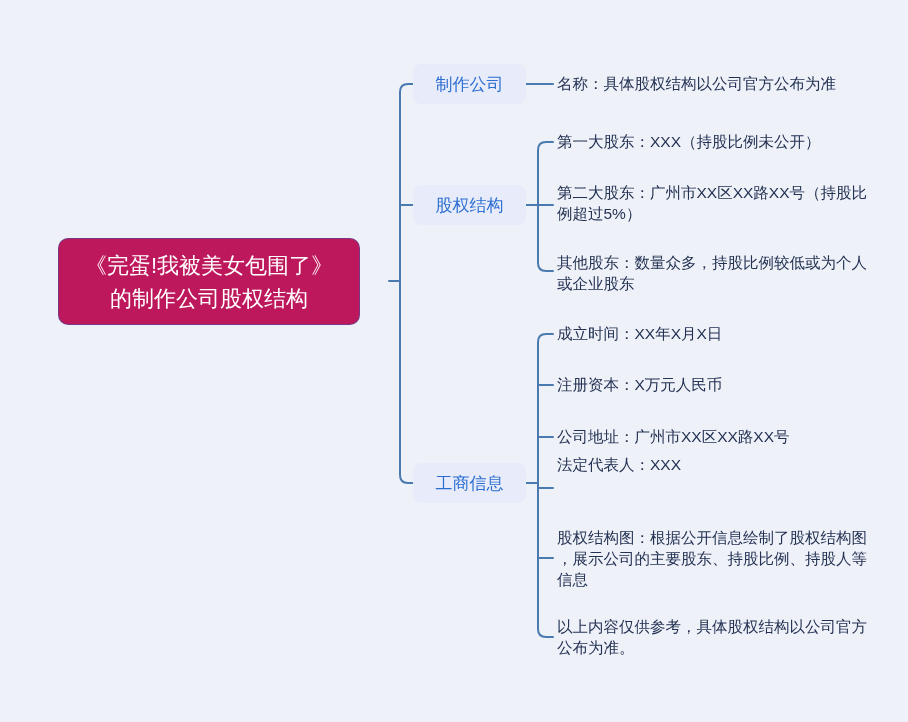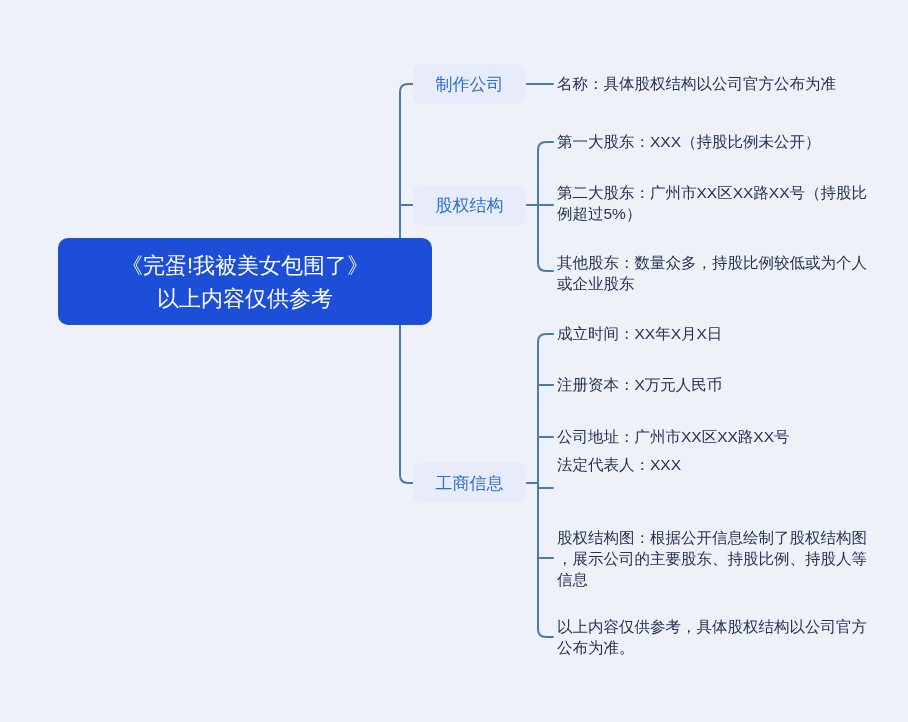--- a/index.html
+++ b/index.html
@@ -22,22 +22,22 @@
   }
   svg.connectors path {
     fill: none;
     stroke: #4a7ab0;
     stroke-width: 2;
     stroke-linecap: round;
   }
   .root-node {
     position: absolute;
     left: 58px; top: 238px;
-    width: 374px; height: 87px;
-    background: #1d4ed8;
+    width: 302px; height: 87px;
+    background: #be185d;
     border: 1px solid rgba(35, 95, 185, 0.45);
     border-radius: 10px;
     box-sizing: border-box;
     display: flex;
     flex-direction: column;
     align-items: center;
     justify-content: center;
     color: #ffffff;
     font-size: 22px;
     line-height: 33px;
@@ -91,21 +91,21 @@
     <path d="M 526 483 L 538 483"></path>
     <path d="M 553 334 L 546 334 Q 538 334 538 342 L 538 629 Q 538 637 546 637 L 553 637"></path>
     <path d="M 538 385 L 553 385"></path>
     <path d="M 538 437 L 553 437"></path>
     <path d="M 538 488 L 553 488"></path>
     <path d="M 538 558 L 553 558"></path>
   </svg>
 
   <div class="root-node">
     <span>《完蛋!我被美女包围了》</span>
-    <span>以上内容仅供参考</span>
+    <span>的制作公司股权结构</span>
   </div>
 
   <div class="branch-node branch-1">
     <span>制作公司</span>
   </div>
   <div class="branch-node branch-2">
     <span>股权结构</span>
   </div>
   <div class="branch-node branch-3">
     <span>工商信息</span>

